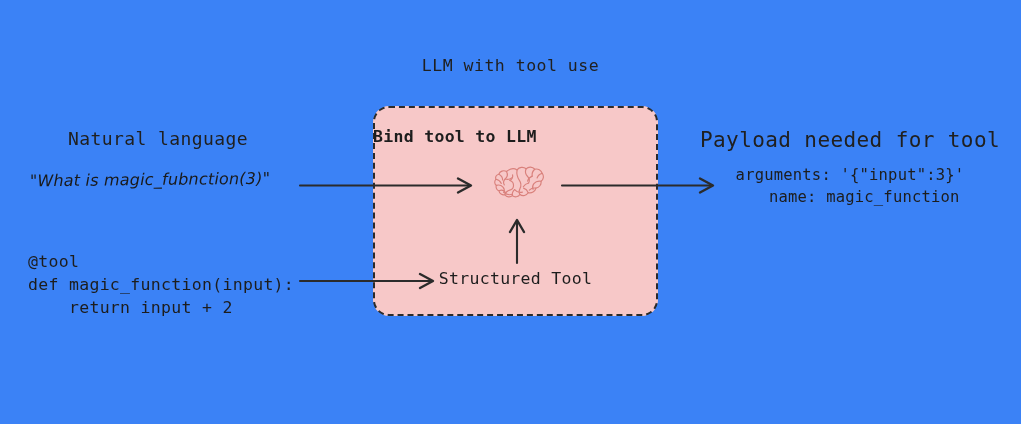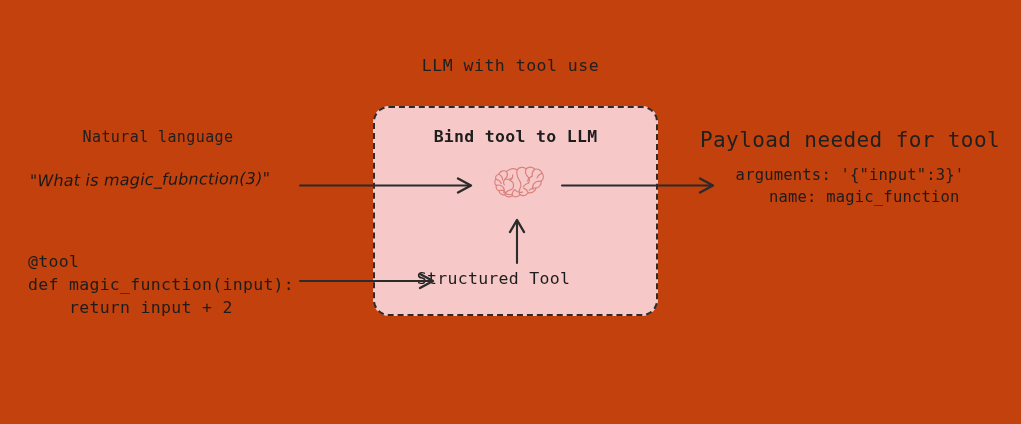--- a/index.html
+++ b/index.html
@@ -4,21 +4,21 @@
 <style>
   html, body {
     margin: 0;
     padding: 0;
     background: #ffffff;
   }
   #canvas {
     position: relative;
     width: 1021px;
     height: 424px;
-    background: #c2410c;
+    background: #3b82f6;
     overflow: hidden;
     font-family: "DejaVu Sans Mono", "Liberation Mono", monospace;
     color: #1f1f1f;
   }
   .abs { position: absolute; }
 
   
   #diagram-title {
     left: 0;
     top: 56px;
@@ -38,55 +38,54 @@
     height: 210px;
     background: #f7c8c8;
     border: 2px dashed #2b2b2b;
     border-radius: 16px;
     box-sizing: border-box;
   }
   #llm-box-title {
     left: 373px;
     top: 127px;
     width: 285px;
-    text-align: center;
     font-size: 16.5px;
     font-weight: bold;
     letter-spacing: 0.3px;
     color: #1d1d1d;
     white-space: pre;
   }
 
   
   #brain-icon {
     left: 492px;
     top: 163px;
     width: 56px;
     height: 44px;
   }
 
   
   #structured-tool-label {
-    left: 351px;
+    left: 373px;
     top: 269px;
     width: 285px;
     text-align: center;
     font-size: 16.5px;
     letter-spacing: 0.3px;
     color: #1d1d1d;
     white-space: pre;
   }
 
   
   #natural-language-heading {
     left: 0;
     top: 128px;
     width: 316px;
     text-align: center;
-    font-size: 15px;
+    font-size: 18px;
     letter-spacing: 0.4px;
     color: #202020;
     white-space: pre;
   }
   #nl-query {
     left: 0;
     top: 170px;
     width: 300px;
     text-align: center;
     font-family: "DejaVu Sans", "Liberation Sans", sans-serif;

